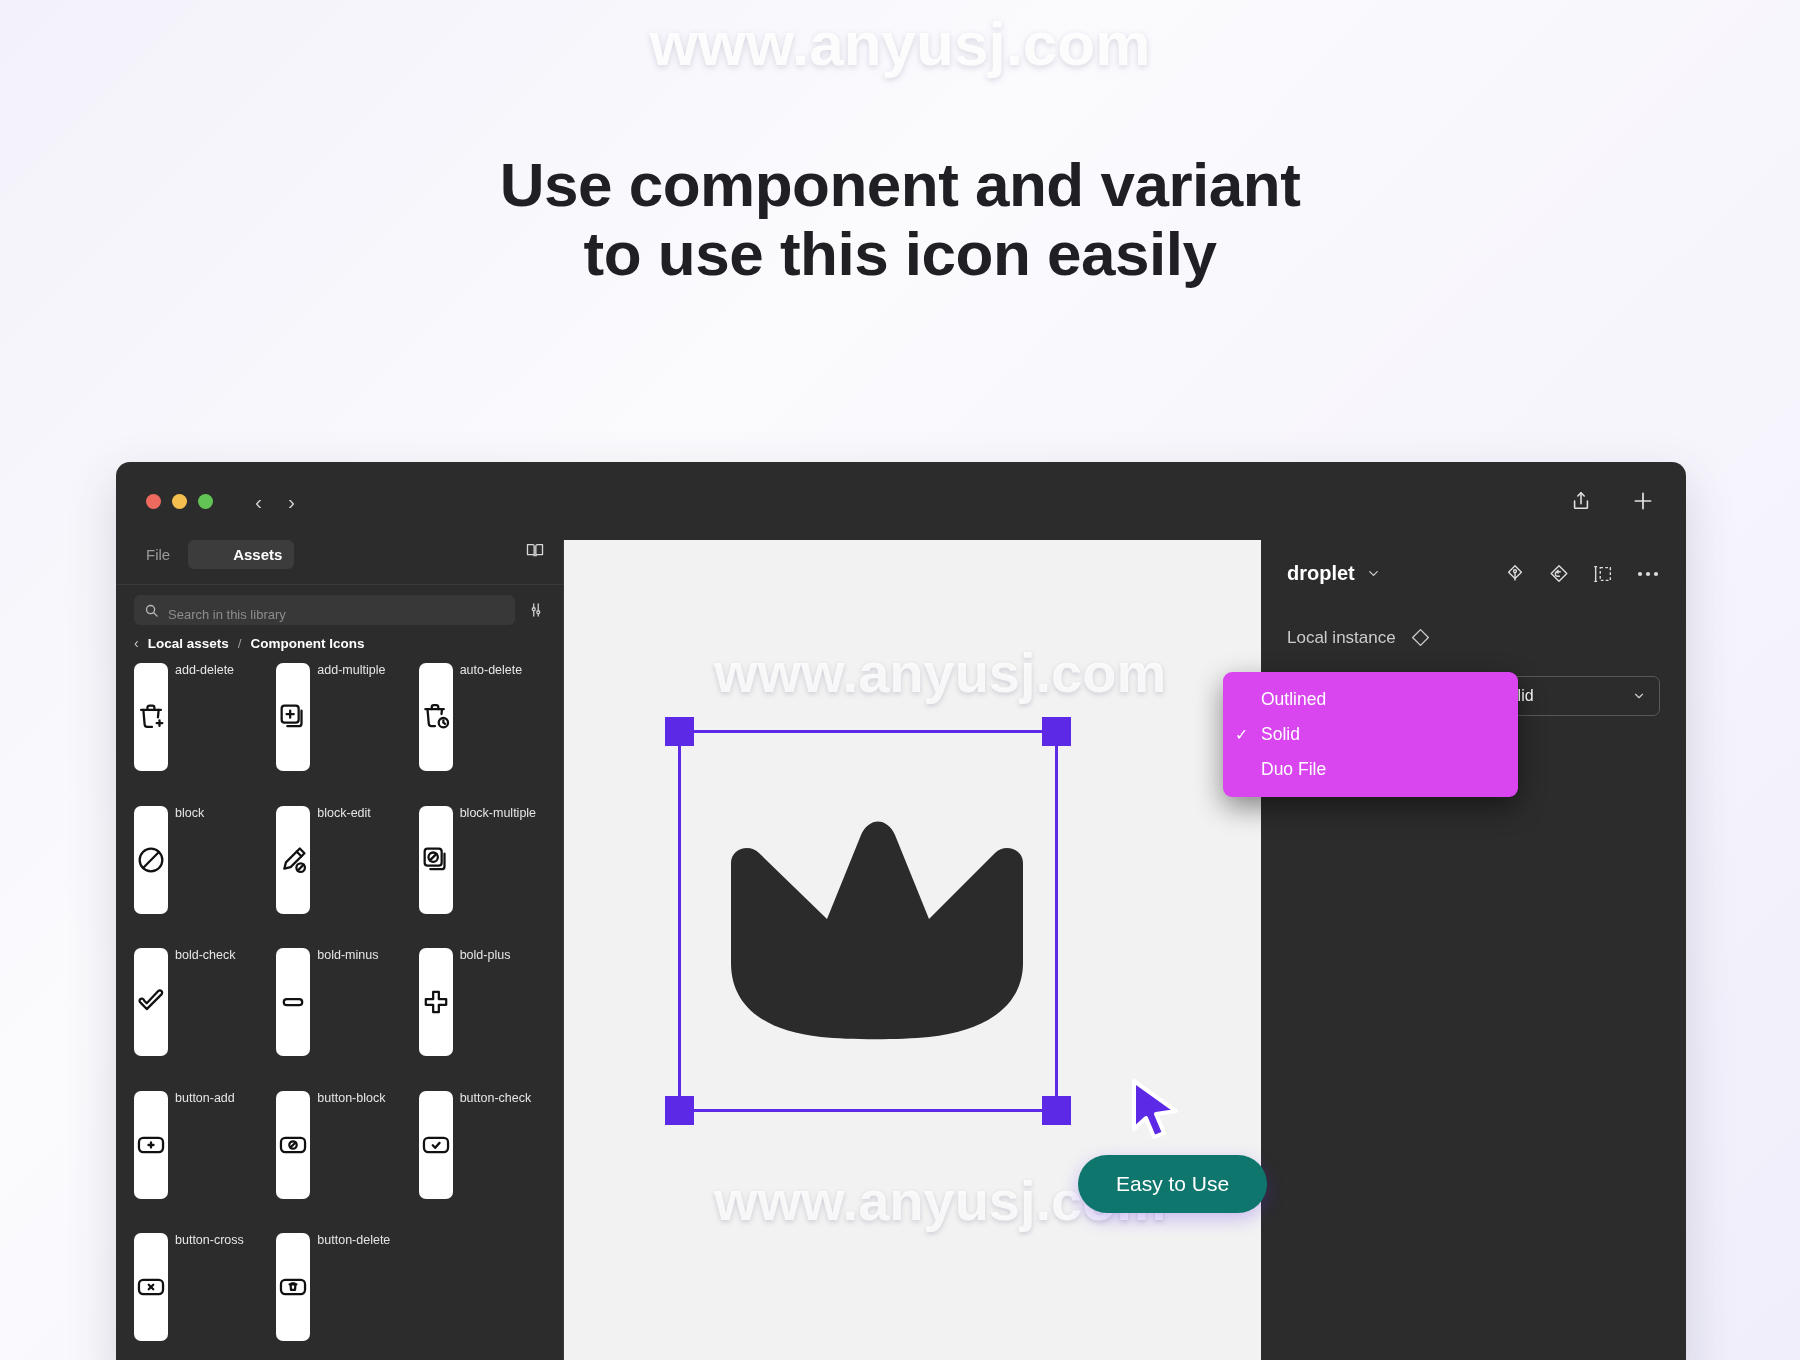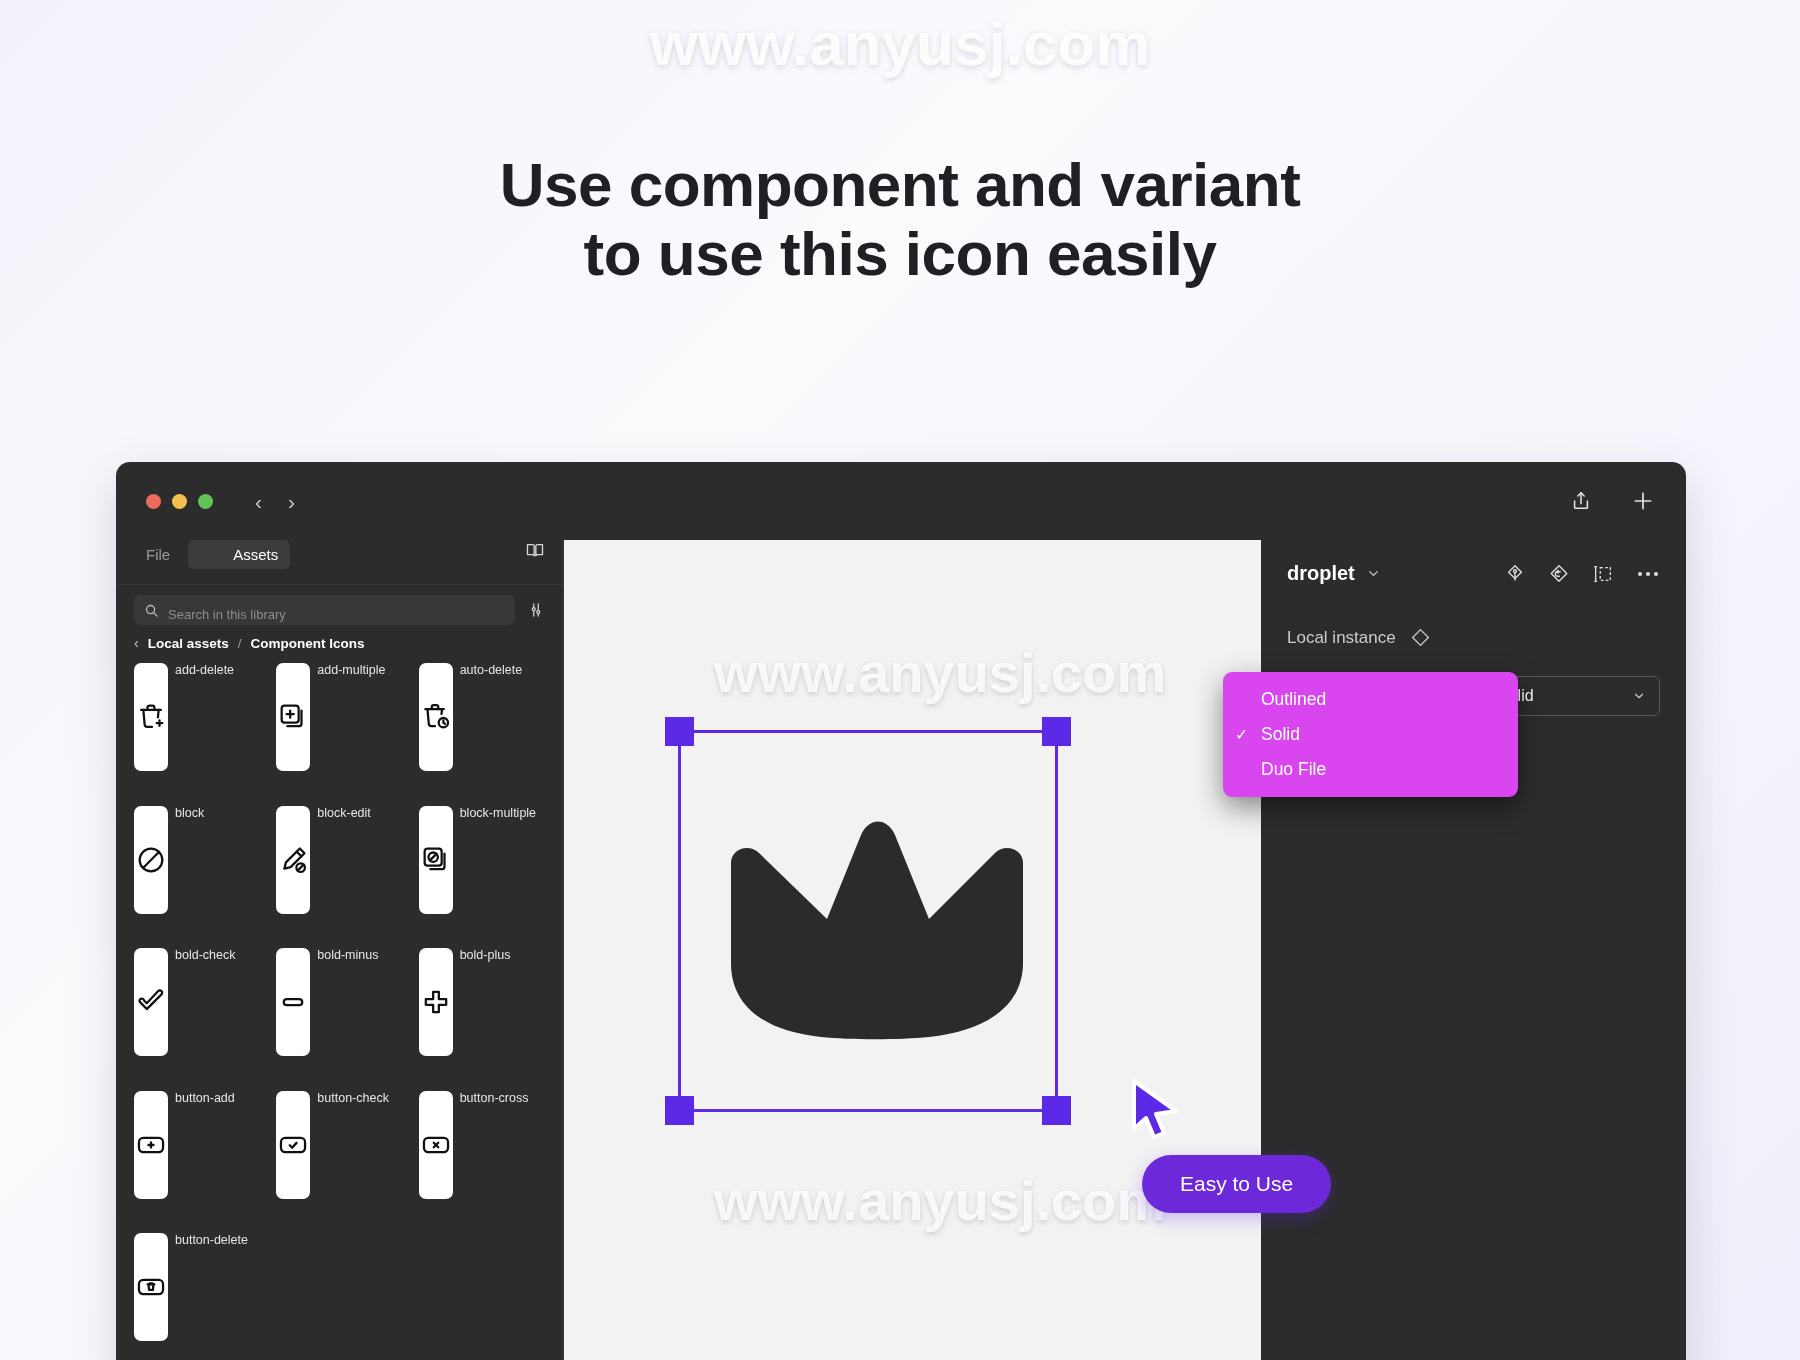--- a/index.html
+++ b/index.html
@@ -84,21 +84,21 @@
     display: flex; align-items: flex-start;
     padding: 0 18px 0 18px;
     height: 44px;
     gap: 6px;
   }
   .tab {
     font-size: 15px; color: #9a9a9a;
     padding: 6px 12px; border-radius: 6px;
     cursor: pointer;
   }
-  .tab.active { background: #3c3c3c; color: #ffffff; font-weight: 400; padding-left: 45px; }
+  .tab.active { background: #3c3c3c; color: #ffffff; font-weight: 700; padding-left: 45px; }
   .tabsrow .book { margin-left: auto; color: #d8d8d8; display: flex; }
   .panel-sep { height: 1px; background: #3a3a3a; }
 
   .searchrow { display: flex; align-items: center; padding: 10px 18px 6px 18px; gap: 12px; }
   .searchbox {
     flex: 1; height: 30px;
     background: #383838; border-radius: 6px;
     display: flex; align-items: center; gap: 9px;
     padding: 0 10px;
   }
@@ -149,22 +149,22 @@
     position: absolute; width: 29px; height: 29px;
     background: #5c29e6;
   }
   .h-tl { left: -16px; top: -16px; }
   .h-tr { right: -16px; top: -16px; }
   .h-bl { left: -16px; bottom: -16px; }
   .h-br { right: -16px; bottom: -16px; }
   .crown { position: absolute; left: 155px; top: 275px; }
   .cursor { position: absolute; left: 1128px; top: 1077px; z-index: 30; }
   .pill {
-    position: absolute; left: 1142px; top: 1155px;
-    background: #6d28d9; color: #ffffff;
+    position: absolute; left: 1078px; top: 1155px;
+    background: #0f766e; color: #ffffff;
     border-radius: 32px;
     padding: 17px 38px;
     font-size: 21px;
     box-shadow: 0 6px 18px rgba(92,41,230,0.28);
     z-index: 29;
     white-space: nowrap;
   }
 
   
   .rightpanel {
@@ -397,20 +397,30 @@
                 <rect x="3.5" y="7" width="17" height="10" rx="3" fill="none" stroke="#111" stroke-width="1.6" stroke-linecap="round" stroke-linejoin="round"></rect>
                 <path d="M12 10.2v3.6M10.2 12h3.6" fill="none" stroke="#111" stroke-width="1.6" stroke-linecap="round" stroke-linejoin="round"></path>
               </svg>
             </div>
             <div class="cell-label">button-add</div>
           </div>
           <div class="cell">
             <div class="thumb">
               <svg width="34" height="34" viewBox="0 0 24 24">
                 <rect x="3.5" y="7" width="17" height="10" rx="3" fill="none" stroke="#111" stroke-width="1.6" stroke-linecap="round" stroke-linejoin="round"></rect>
+                <circle cx="12" cy="12" r="2.6" fill="none" stroke="#111" stroke-width="1.6" stroke-linecap="round" stroke-linejoin="round"></circle>
+                <path d="M10.2 13.8l3.6-3.6" fill="none" stroke="#111" stroke-width="1.6" stroke-linecap="round" stroke-linejoin="round"></path>
+              </svg>
+            </div>
+            <div class="cell-label">button-block</div>
+          </div>
+          <div class="cell">
+            <div class="thumb">
+              <svg width="34" height="34" viewBox="0 0 24 24">
+                <rect x="3.5" y="7" width="17" height="10" rx="3" fill="none" stroke="#111" stroke-width="1.6" stroke-linecap="round" stroke-linejoin="round"></rect>
                 <path d="M9.7 12.2l1.7 1.8 3.1-3.5" fill="none" stroke="#111" stroke-width="1.6" stroke-linecap="round" stroke-linejoin="round"></path>
               </svg>
             </div>
             <div class="cell-label">button-check</div>
           </div>
           <div class="cell">
             <div class="thumb">
               <svg width="34" height="34" viewBox="0 0 24 24">
                 <rect x="3.5" y="7" width="17" height="10" rx="3" fill="none" stroke="#111" stroke-width="1.6" stroke-linecap="round" stroke-linejoin="round"></rect>
                 <path d="M10.4 10.4l3.2 3.2M13.6 10.4l-3.2 3.2" fill="none" stroke="#111" stroke-width="1.6" stroke-linecap="round" stroke-linejoin="round"></path>

